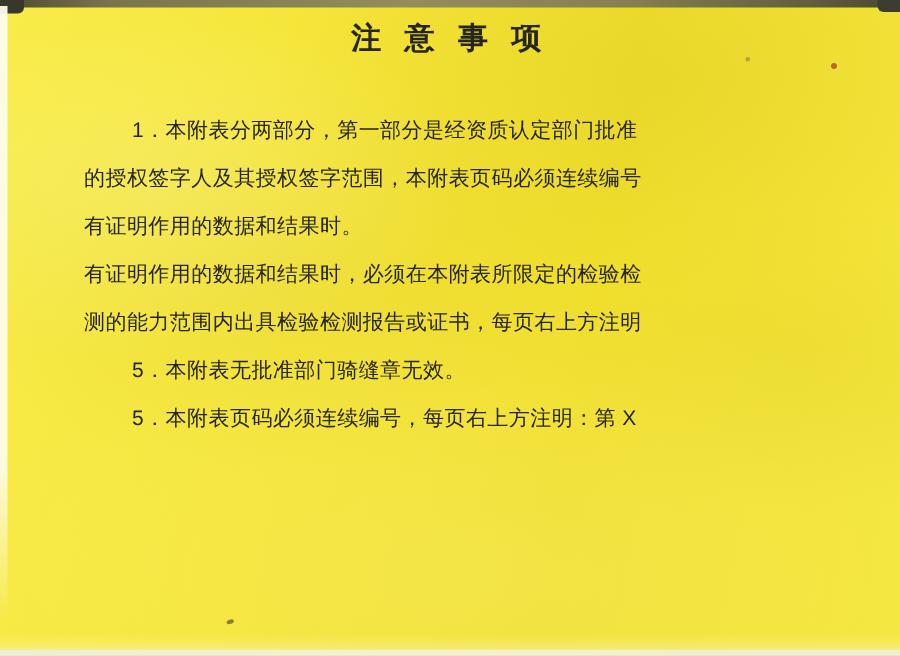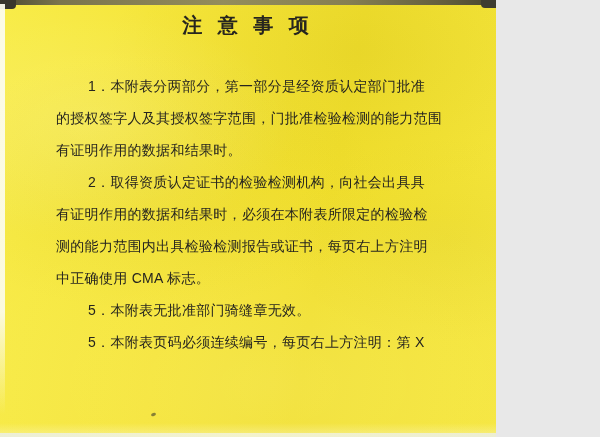--- a/index.html
+++ b/index.html
@@ -3,21 +3,21 @@
 <meta charset="utf-8">
 <style>
   html, body {
     margin: 0;
     padding: 0;
     background: #e8e8e8;
     font-family: "Liberation Sans", "DejaVu Sans", sans-serif;
   }
   .photo {
     position: relative;
-    width: 496px;
+    width: 600px;
     height: 437px;
     overflow: hidden;
     
     background:
       radial-gradient(ellipse 320px 180px at 18% 28%, rgba(255,255,240,0.16), transparent 65%),
       radial-gradient(ellipse 420px 240px at 72% 12%, rgba(120,105,0,0.07), transparent 60%),
       radial-gradient(ellipse 360px 200px at 30% 42%, rgba(130,115,10,0.06), transparent 65%),
       radial-gradient(ellipse 520px 280px at 55% 88%, rgba(255,255,225,0.14), transparent 70%),
       radial-gradient(ellipse 260px 160px at 90% 55%, rgba(125,110,5,0.05), transparent 65%),
       linear-gradient(100deg, #f8ec49 0%, #f5e436 38%, #f1df2c 64%, #f5e63c 100%);
@@ -139,26 +139,24 @@
   <div class="edge-top-corner-left"></div>
   <div class="edge-top-corner-right"></div>
   <div class="edge-left"></div>
   <div class="edge-bottom-fade"></div>
   <div class="edge-bottom"></div>
 
   <div class="doc-title">注 意 事 项</div>
 
   <div class="doc-body">
     <div class="line indent">1．本附表分两部分，第一部分是经资质认定部门批准</div>
-    <div class="line">的授权签字人及其授权签字范围，门批准检验检测的能力范围</div>
+    <div class="line">的授权签字人及其授权签字范围，本附表页码必须连续编号</div>
     <div class="line">有证明作用的数据和结果时。</div>
-    <div class="line indent">2．取得资质认定证书的检验检测机构，向社会出具具</div>
     <div class="line">有证明作用的数据和结果时，必须在本附表所限定的检验检</div>
     <div class="line">测的能力范围内出具检验检测报告或证书，每页右上方注明</div>
-    <div class="line">中正确使用 CMA 标志。</div>
     <div class="line indent">5．本附表无批准部门骑缝章无效。</div>
     <div class="line indent">5．本附表页码必须连续编号，每页右上方注明：第 X</div>
   </div>
 
   <div class="speck-red"></div>
   <div class="speck-faint"></div>
   <div class="speck-dark"></div>
 
 </div>
 

